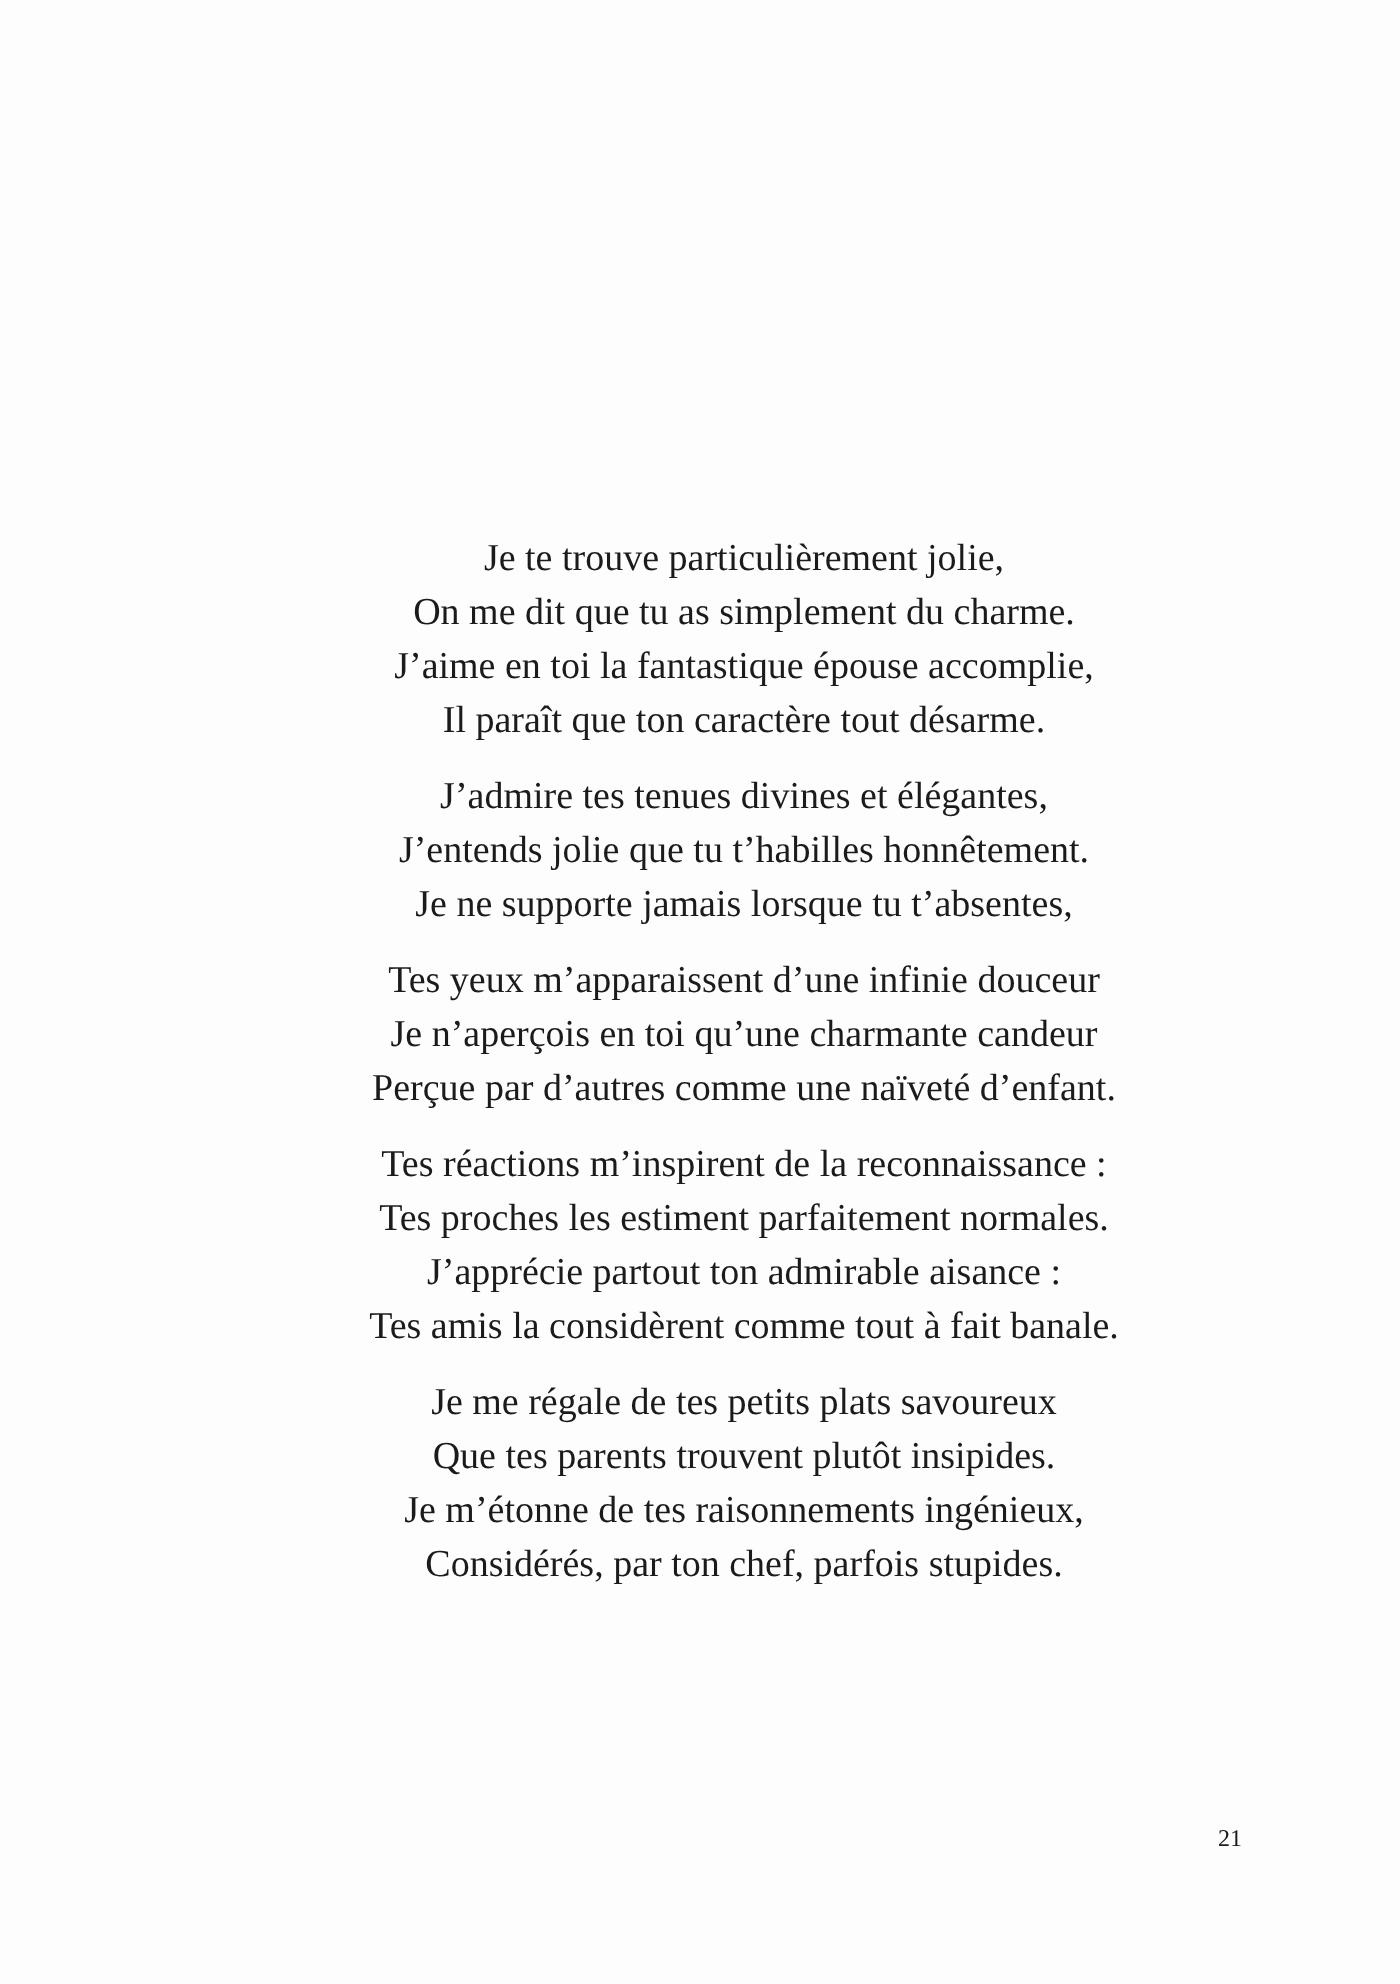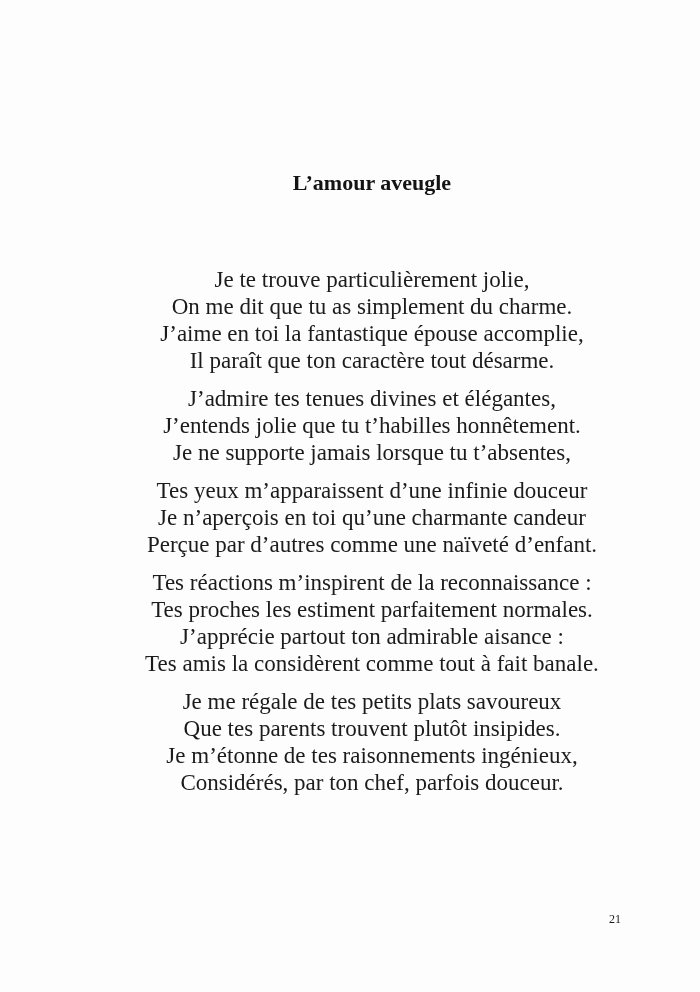--- a/index.html
+++ b/index.html
@@ -27,21 +27,21 @@
     line-height: 1.2;
     font-weight: 700;
     color: #141414;
   }
   .poem {
     position: absolute;
     top: 266px;
     left: 44px;
     width: 656px;
     text-align: center;
-    font-size: 23px;
+    font-size: 19px;
     line-height: 27px;
   }
   .stanza {
     margin: 0;
   }
   .stanza + .stanza {
     margin-top: 11px;
   }
   .poem-line {
     margin: 0;
@@ -56,21 +56,20 @@
     font-size: 12px;
     line-height: 1.2;
     color: #1b1b1b;
   }
 </style>
 </head>
 <body>
 
 <div class="page">
 
-  <h1 class="poem-title">L’amour aveugle</h1>
 
   <div class="poem">
 
     <div class="stanza">
       <p class="poem-line">Je te trouve particulièrement jolie,</p>
       <p class="poem-line">On me dit que tu as simplement du charme.</p>
       <p class="poem-line">J’aime en toi la fantastique épouse accomplie,</p>
       <p class="poem-line">Il paraît que ton caractère tout désarme.</p>
     </div>
 
@@ -90,20 +89,20 @@
       <p class="poem-line">Tes réactions m’inspirent de la reconnaissance :</p>
       <p class="poem-line">Tes proches les estiment parfaitement normales.</p>
       <p class="poem-line">J’apprécie partout ton admirable aisance :</p>
       <p class="poem-line">Tes amis la considèrent comme tout à fait banale.</p>
     </div>
 
     <div class="stanza">
       <p class="poem-line">Je me régale de tes petits plats savoureux</p>
       <p class="poem-line">Que tes parents trouvent plutôt insipides.</p>
       <p class="poem-line">Je m’étonne de tes raisonnements ingénieux,</p>
-      <p class="poem-line">Considérés, par ton chef, parfois douceur.</p>
+      <p class="poem-line">Considérés, par ton chef, parfois stupides.</p>
     </div>
 
   </div>
 
   <div class="page-number">21</div>
 
 </div>
 
 </body></html>

